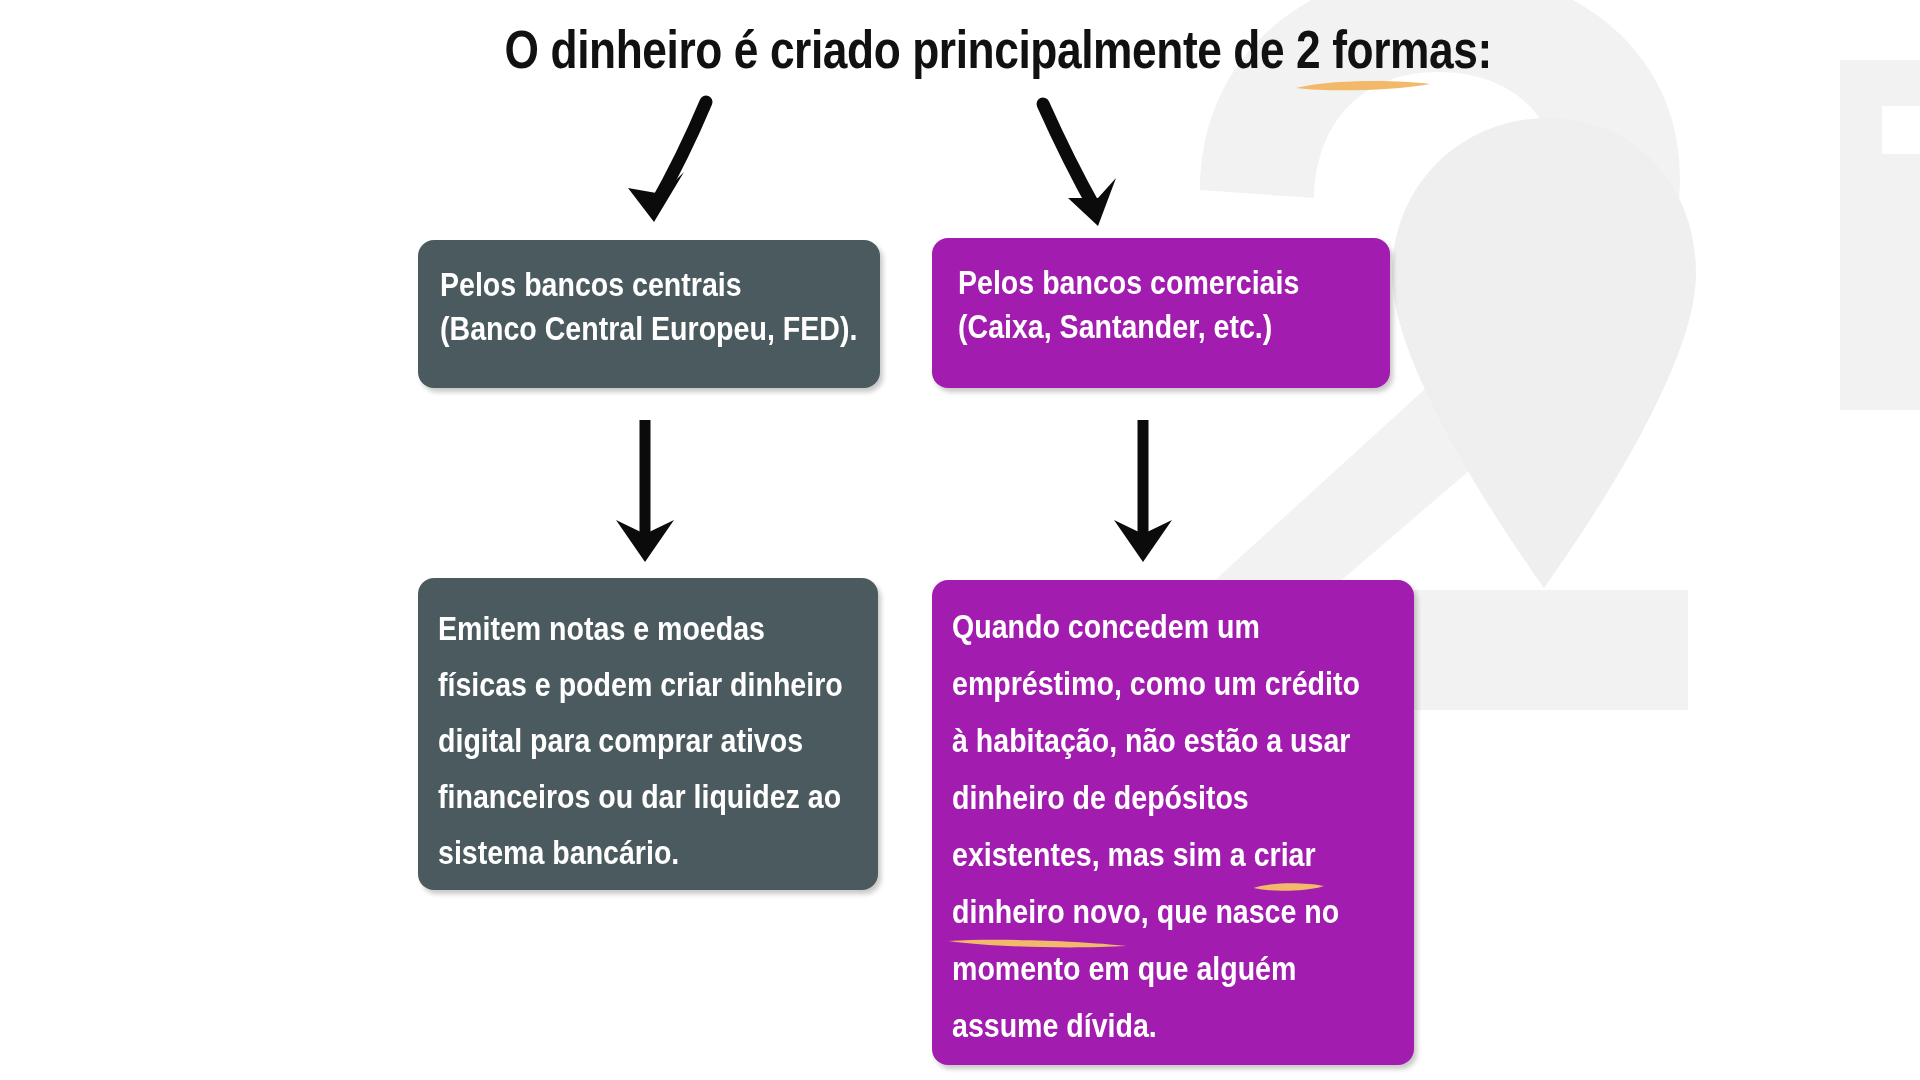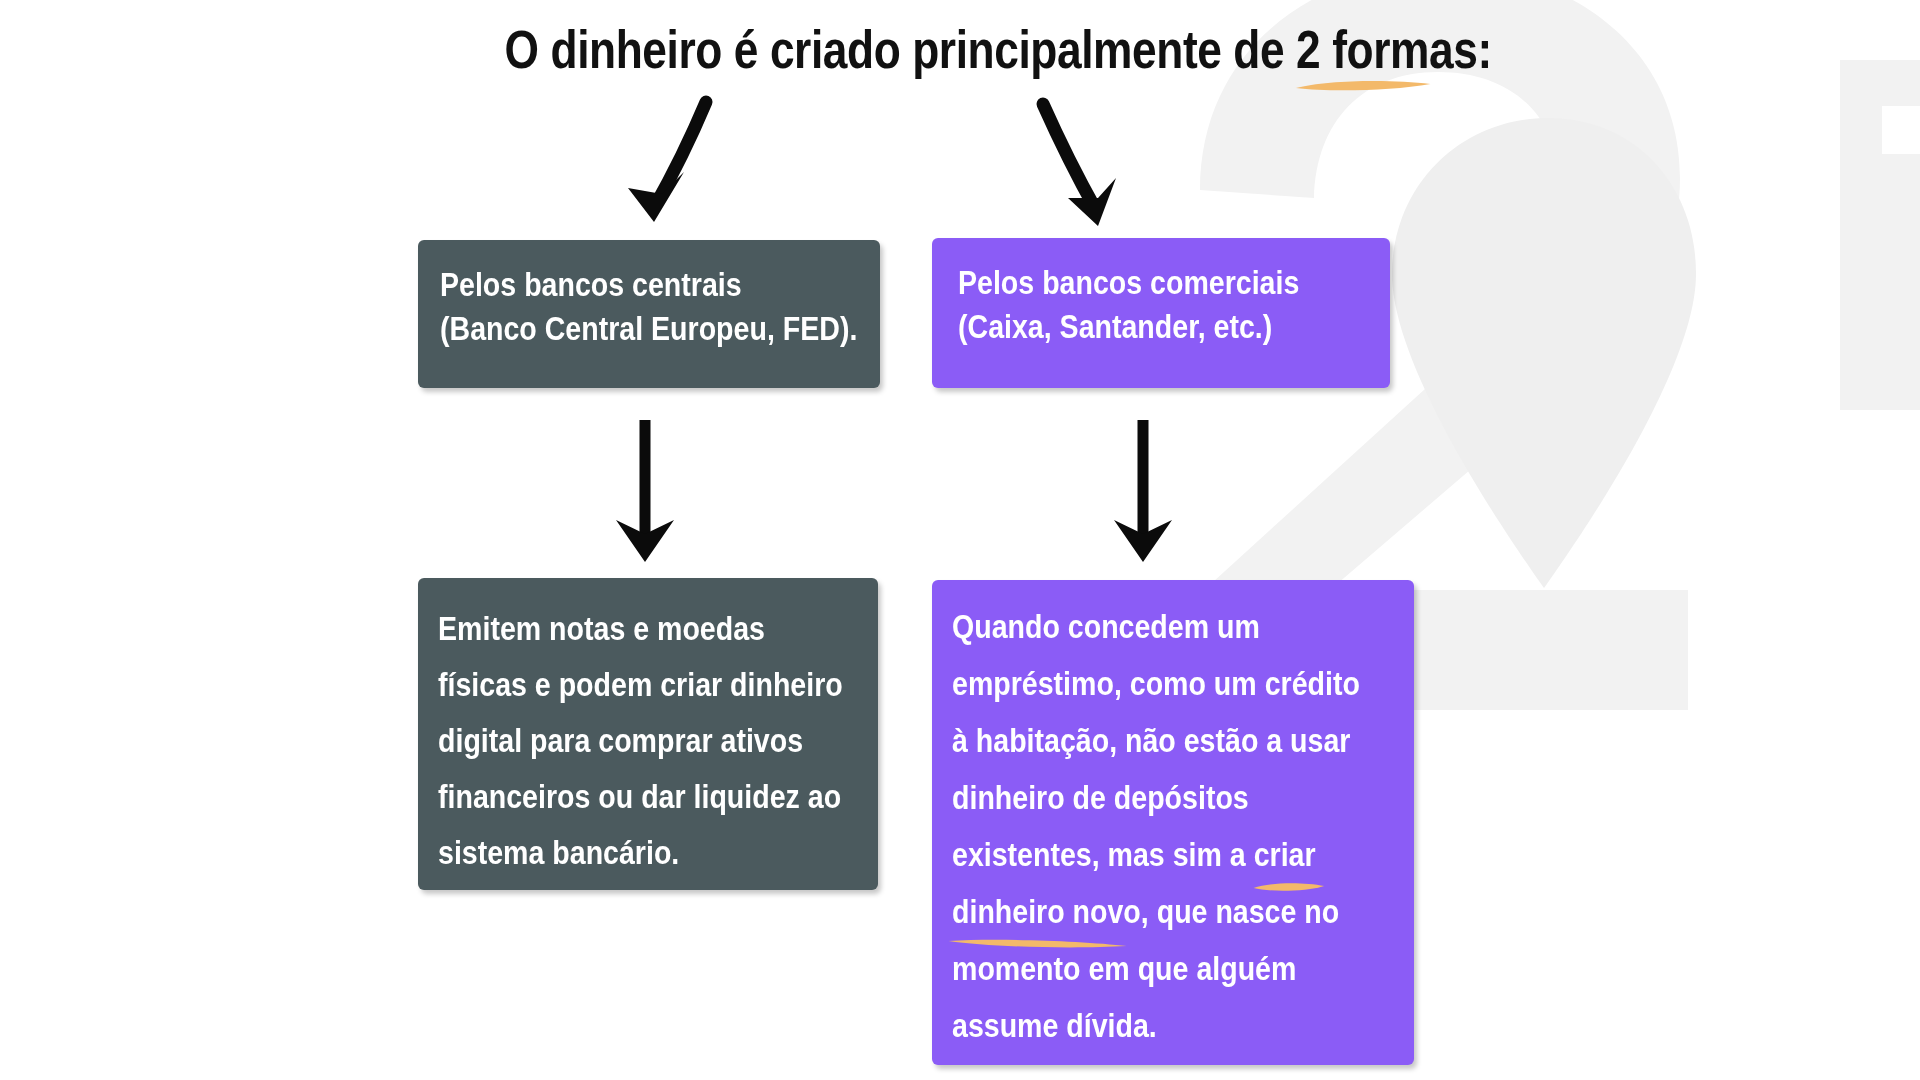--- a/index.html
+++ b/index.html
@@ -57,36 +57,36 @@
 
   
   .brush {
     position: absolute;
     pointer-events: none;
   }
 
   
   .card {
     position: absolute;
-    border-radius: 6px;
+    border-radius: 16px;
     box-sizing: border-box;
     color: #ffffff;
     font-family: "Liberation Sans Narrow", "Liberation Sans", sans-serif;
     font-weight: 700;
     letter-spacing: 0px;
     box-shadow: 3px 4px 5px rgba(0,0,0,0.22);
   }
   .card .txt {
     display: block;
     transform: scaleX(0.84);
     transform-origin: left top;
     width: 119%;
   }
   .card.slate { background: #4b5a5e; }
-  .card.black { background: #8b5cf6; }
+  .card.black { background: #a21caf; }
 
   #card-central {
     left: 418px; top: 240px;
     width: 462px; height: 148px;
     padding: 22px 0 0 22px;
     font-size: 34px;
     line-height: 44px;
   }
   #card-commercial {
     left: 932px; top: 238px;

